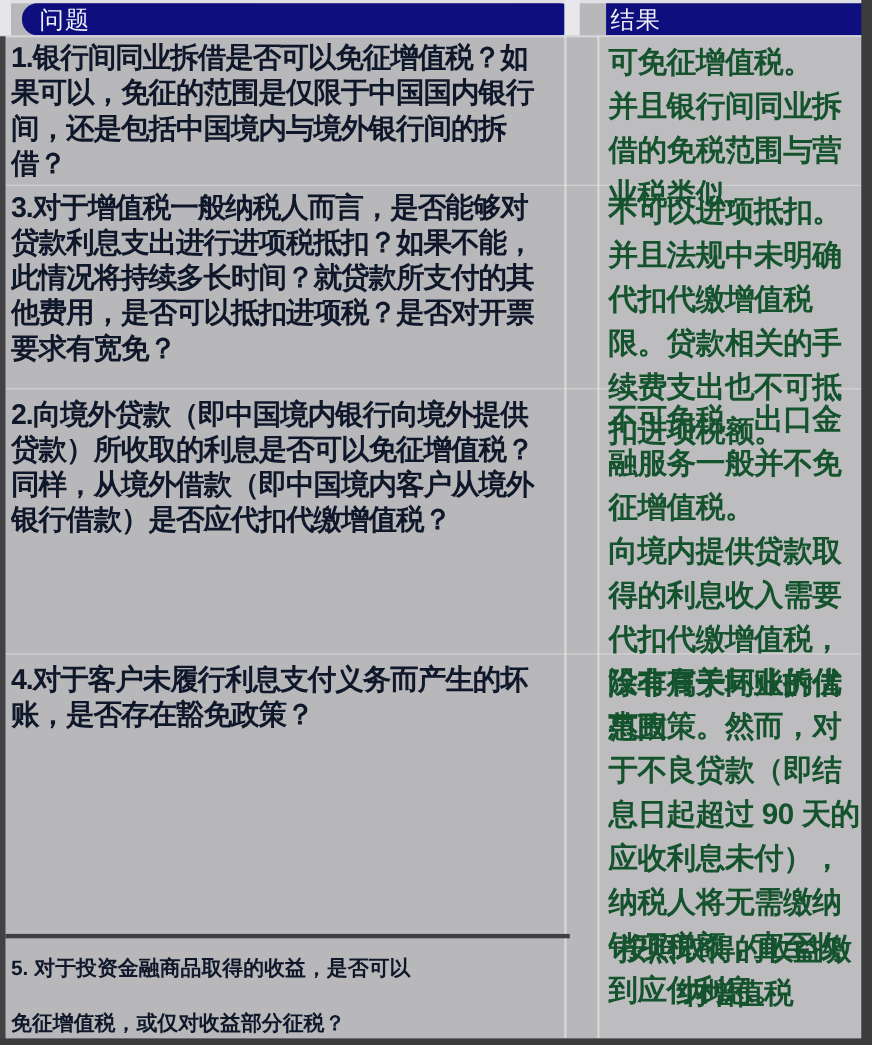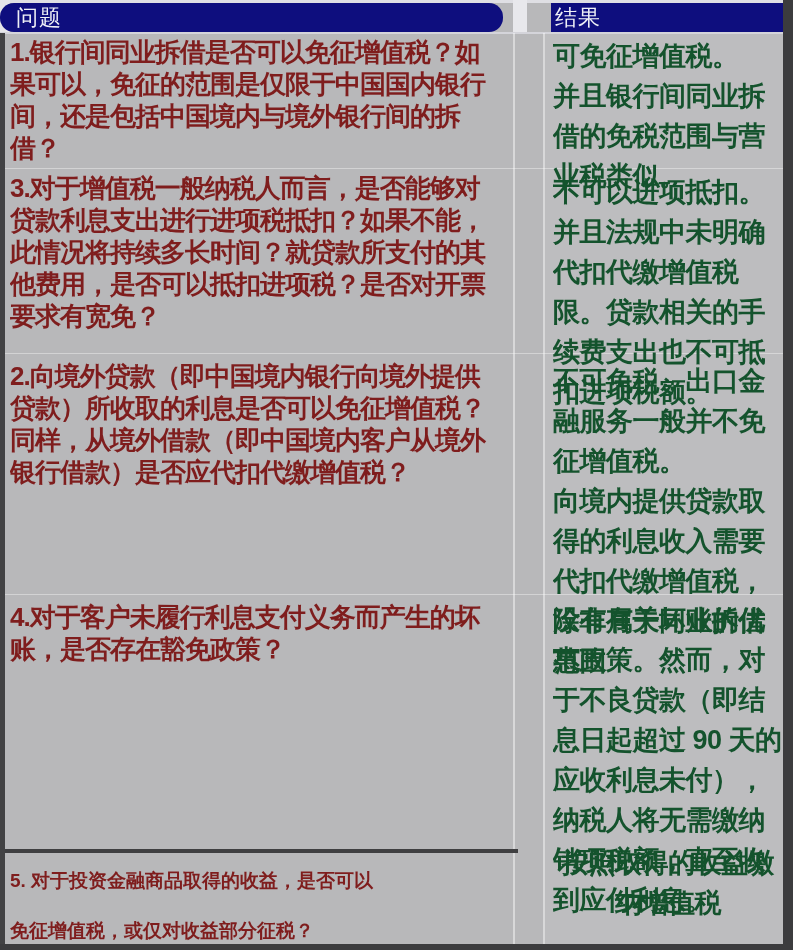--- a/index.html
+++ b/index.html
@@ -9,42 +9,42 @@
     background:#b8b8ba;
     overflow:hidden;
     font-family:"Liberation Sans","DejaVu Sans",sans-serif;
   }
   
   .top-strip{position:absolute;left:0;top:0;width:793px;height:3px;background:#dfdfe4;}
   .corner-white{position:absolute;left:0;top:0;width:10px;height:33px;background:#e6e6ea;}
   
   .hdr{position:absolute;top:3px;height:29px;background:#0e0e7e;color:#eef0f6;
        font-size:22px;font-weight:500;line-height:29px;letter-spacing:1px;}
-  .hdr-left{left:0;width:503px;padding-left:16px;box-sizing:border-box;border-radius:14px;}
+  .hdr-left{left:20px;width:503px;padding-left:16px;box-sizing:border-box;border-radius:14px;}
   .hdr-right{left:527px;width:256px;padding-left:4px;box-sizing:border-box;margin-left:24px;}
   .hdr-gap{position:absolute;left:513px;top:0;width:14px;height:33px;background:#e8e8ec;}
   .hdr-underline{position:absolute;left:0;top:32px;width:793px;height:2px;background:#d4d4da;}
   
   .answer-bg{position:absolute;left:545px;top:34px;width:238px;height:910px;background:#bdbdbf;}
   
   .edge-left{position:absolute;left:0;top:33px;width:5px;height:917px;background:#424244;}
   .edge-right{position:absolute;left:783px;top:0;width:10px;height:950px;background:#3c3c3e;}
   .edge-bottom{position:absolute;left:0;top:944px;width:793px;height:6px;background:#3c3c3e;}
   
   .vline{position:absolute;top:33px;width:2px;height:911px;background:rgba(255,255,255,0.45);}
   .vline-a{left:513px;}
   .vline-b{left:543px;}
   .hline{position:absolute;left:5px;width:778px;height:1px;background:rgba(255,255,255,0.38);}
   .hline-1{top:168px;}
   .hline-2{top:353px;}
   .hline-3{top:594px;}
   .dark-sep{position:absolute;left:5px;top:849px;width:513px;height:4px;background:#3f3f41;}
   
   .cell{position:absolute;white-space:pre-line;overflow:hidden;}
-  .q{left:10px;width:502px;color:#7f1d1d;font-weight:700;
+  .q{left:10px;width:502px;color:#0f172a;font-weight:700;
      font-size:26px;line-height:32px;letter-spacing:-1px;}
   .a{left:553px;width:230px;color:#14532d;font-weight:700;
      font-size:27px;line-height:40px;letter-spacing:-0.5px;}
   .q1{top:36px;}  .a1{top:36px;}
   .q2{top:172px;} .a2{top:172px;}
   .q3{top:360px;} .a3{top:361px;}
   .q4{top:601px;} .a4{top:600px;}
   .q5{top:856px;line-height:50px;letter-spacing:0;font-size:19px;height:94px;}
   .a5{top:843px;text-align:center;}
 </style>

